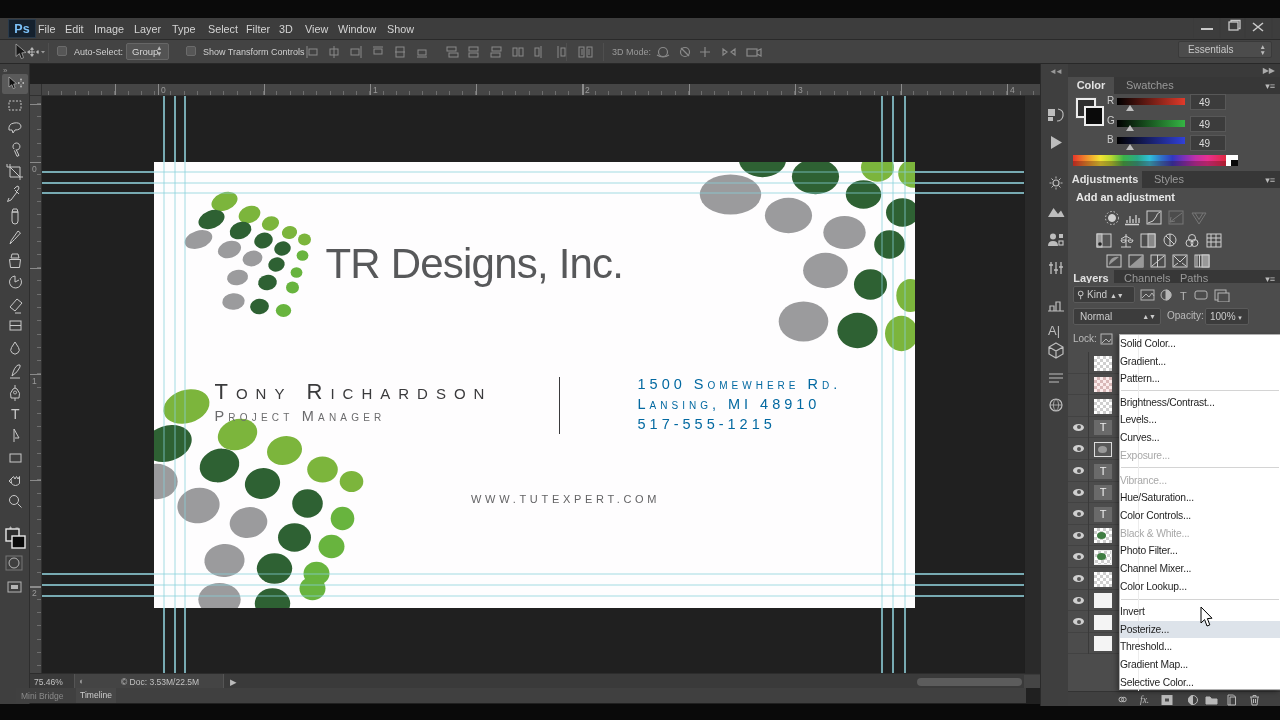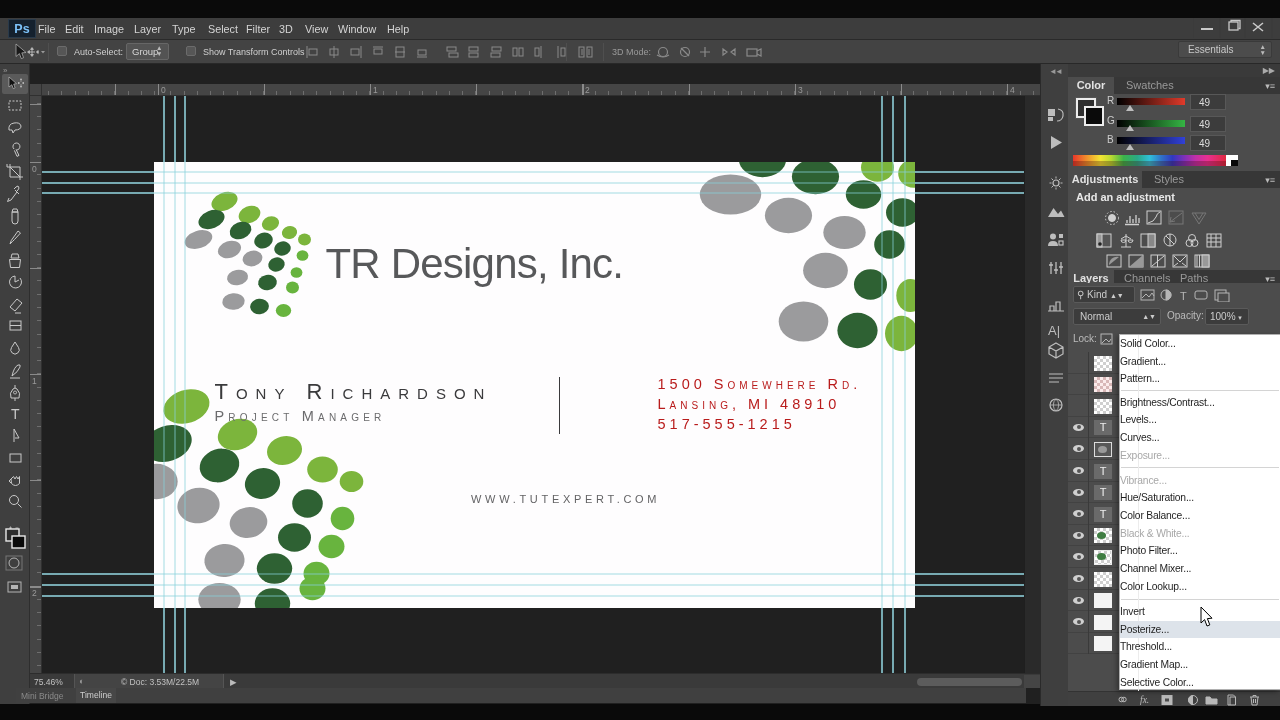--- a/index.html
+++ b/index.html
@@ -69,21 +69,21 @@
     <span class="mitem" style="left:38px">File</span>
     <span class="mitem" style="left:65px">Edit</span>
     <span class="mitem" style="left:94px">Image</span>
     <span class="mitem" style="left:134px">Layer</span>
     <span class="mitem" style="left:172px">Type</span>
     <span class="mitem" style="left:208px">Select</span>
     <span class="mitem" style="left:246px">Filter</span>
     <span class="mitem" style="left:279px">3D</span>
     <span class="mitem" style="left:305px">View</span>
     <span class="mitem" style="left:338px">Window</span>
-    <span class="mitem" style="left:387px">Help</span>
+    <span class="mitem" style="left:387px">Show</span>
 
     <svg class="abs" style="left:1193px;top:0" width="80" height="20" viewBox="0 0 80 20">
       <g stroke="#3a3a3a">
           <line x1="0" y1="0" x2="0" y2="20"></line>
           <line x1="27" y1="0" x2="27" y2="20"></line>
           <line x1="52" y1="0" x2="52" y2="20"></line>
           <line x1="79" y1="0" x2="79" y2="20"></line>
         </g>
       <line x1="8" y1="11" x2="20" y2="11" stroke="#c9c9c9" stroke-width="2"></line>
       <g stroke="#c9c9c9" fill="none" stroke-width="1.3">
@@ -350,21 +350,21 @@
           <ellipse cx="65.5" cy="437.5" rx="21.2" ry="16.5" fill="#9b9b9d"></ellipse>
           <ellipse cx="118.5" cy="441.5" rx="17.7" ry="15.3" fill="#2e6133"></ellipse>
           <ellipse cx="158.5" cy="426.5" rx="13.0" ry="11.8" fill="#68b43e"></ellipse>
         </g>
       </svg>
       
       <div class="abs sc" style="left:61px; top:217px; font-size:22px; letter-spacing:8px; color:#3a3a3c;">Tony Richardson</div>
       <div class="abs" style="left:172px; top:78px; font-size:42px; color:#57585a; letter-spacing:-0.8px;">TR Designs, Inc.</div>
       <div class="abs sc" style="left:61px; top:246px; font-size:14.5px; letter-spacing:4.2px; color:#6b6b6d;">Project Manager</div>
       <div class="abs" style="left:405px; top:215px; width:1.5px; height:57px; background:#3a3a3c;"></div>
-      <div class="abs sc" style="left:504px; top:212px; font-size:14.5px; letter-spacing:4px; color:#b91c1c; line-height:20.2px;">1500 Somewhere Rd.<br>Lansing, MI 48910<br>517-555-1215</div>
+      <div class="abs sc" style="left:484px; top:212px; font-size:14.5px; letter-spacing:4px; color:#0369a1; line-height:20.2px;">1500 Somewhere Rd.<br>Lansing, MI 48910<br>517-555-1215</div>
       <div class="abs" style="left:317.5px; top:331px; font-size:11px; letter-spacing:3.7px; color:#636365;">WWW.TUTEXPERT.COM</div>
     </div>
 
     <div class="gv" style="left:120.5px"></div>
     <div class="gv" style="left:131.5px"></div>
     <div class="gv" style="left:142px"></div>
     <div class="gv" style="left:839px"></div>
     <div class="gv" style="left:850px"></div>
     <div class="gv" style="left:861.5px"></div>
     <div class="gh" style="top:75px"></div>
@@ -711,21 +711,21 @@
     <div class="mi">Gradient...</div>
     <div class="mi">Pattern...</div>
     <div class="msep"></div>
     <div class="mi">Brightness/Contrast...</div>
     <div class="mi">Levels...</div>
     <div class="mi">Curves...</div>
     <div class="mi mid">Exposure...</div>
     <div class="msep" style="margin:3.3px 1px;"></div>
     <div class="mi mid">Vibrance...</div>
     <div class="mi">Hue/Saturation...</div>
-    <div class="mi">Color Balance...</div>
+    <div class="mi">Color Controls...</div>
     <div class="mi mid">Black &amp; White...</div>
     <div class="mi">Photo Filter...</div>
     <div class="mi">Channel Mixer...</div>
     <div class="mi">Color Lookup...</div>
     <div class="msep" style="margin:3.3px 1px;"></div>
     <div class="mi">Invert</div>
     <div class="mi" id="hov">Posterize...</div>
     <div class="mi">Threshold...</div>
     <div class="mi">Gradient Map...</div>
     <div class="mi">Selective Color...</div>

